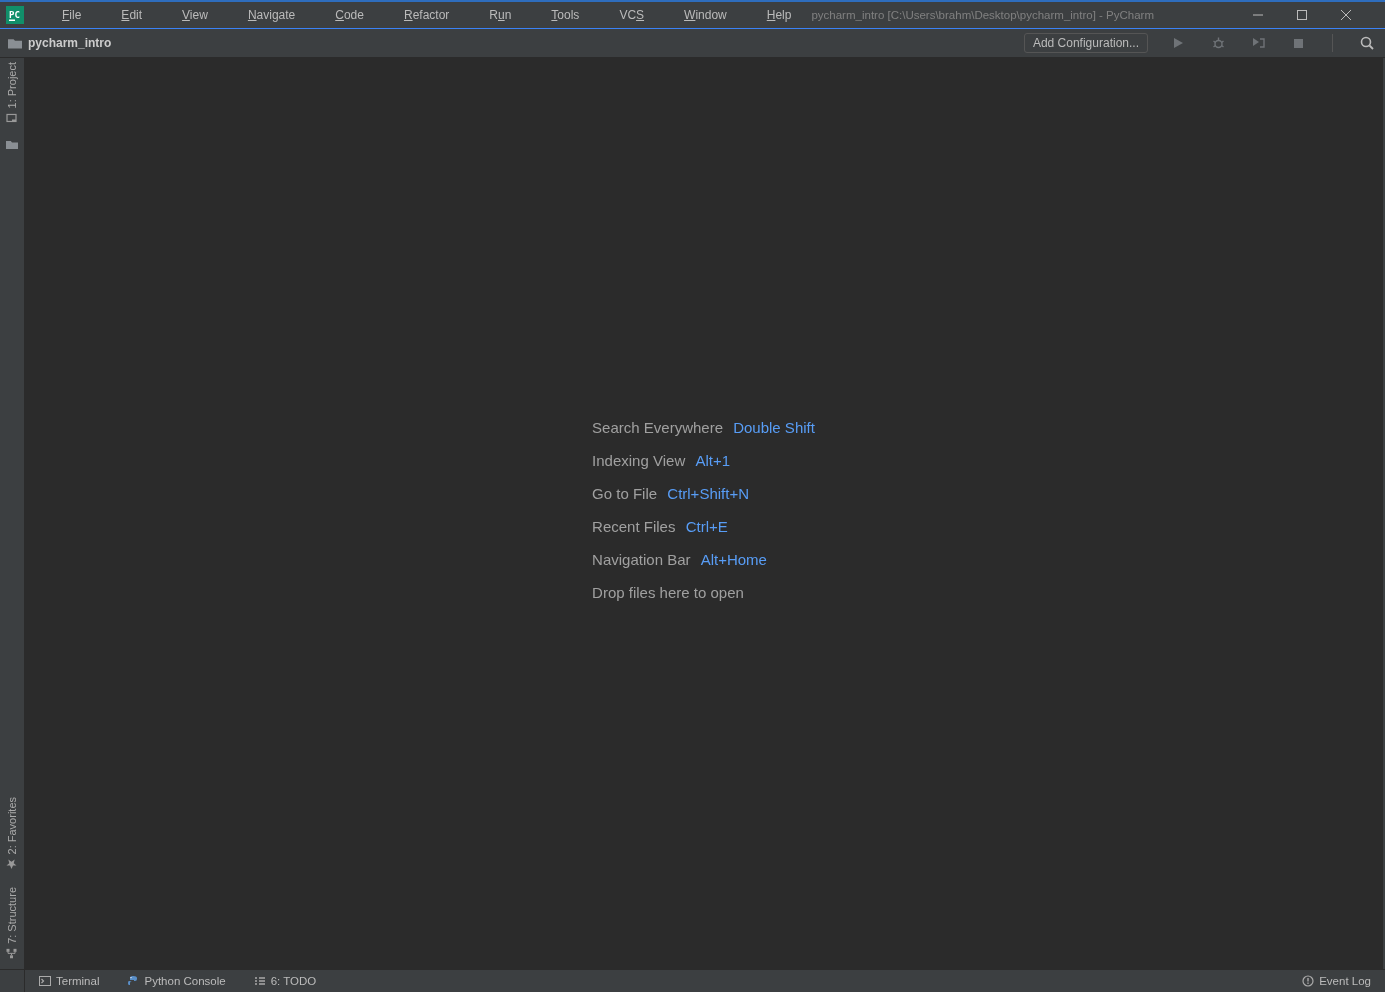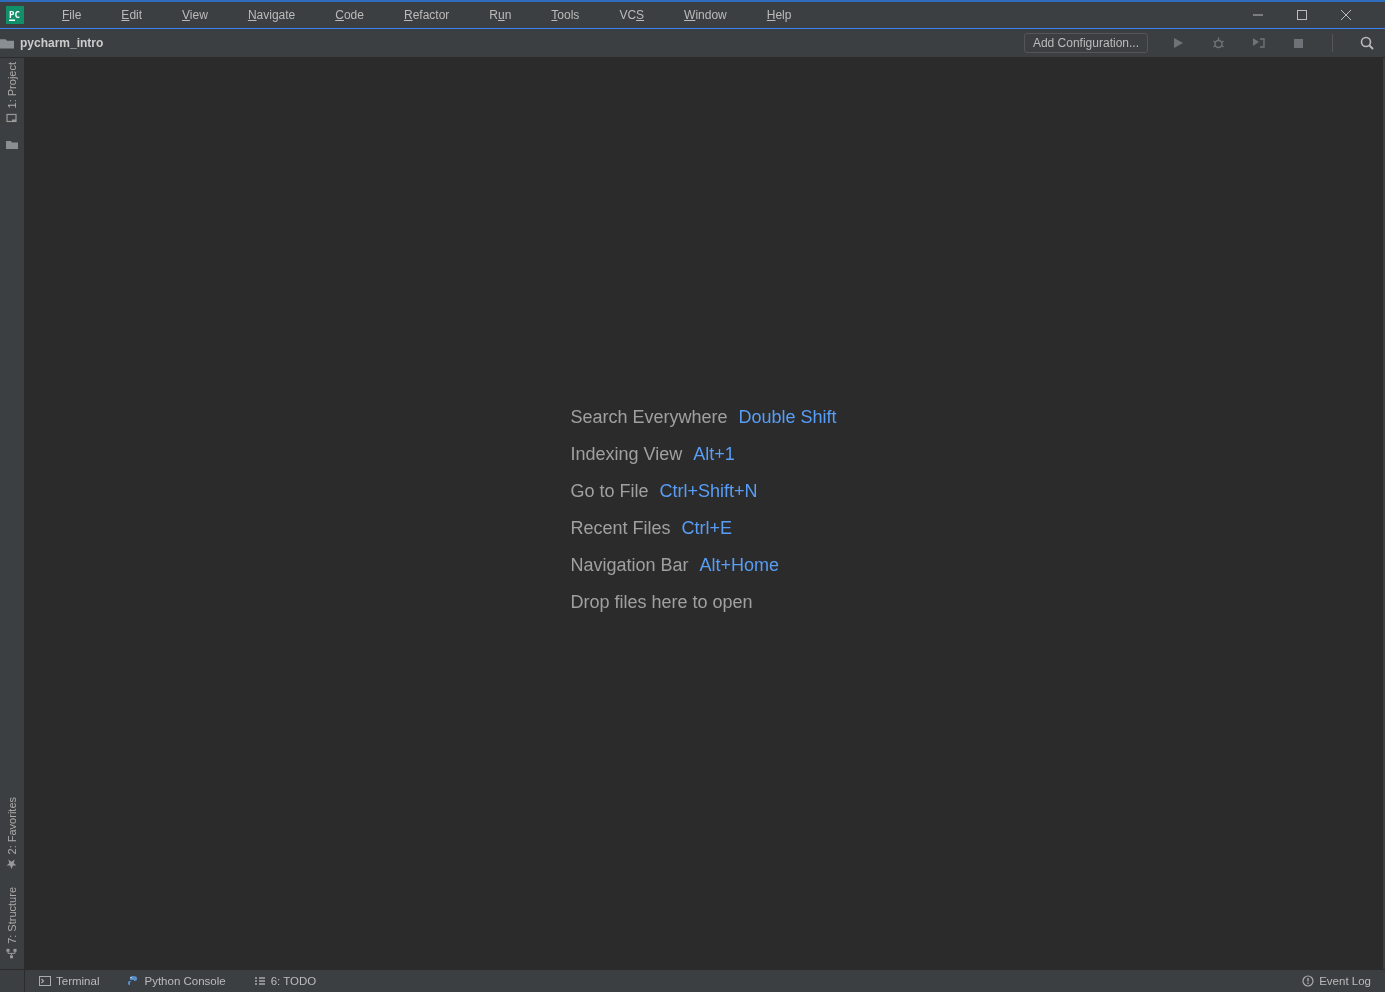--- a/index.html
+++ b/index.html
@@ -67,20 +67,21 @@
   .toolbar {
     display: flex;
     align-items: center;
     background: #3c3f41;
     height: 28px;
     border-bottom: 1px solid #2b2b2b;
   }
   .breadcrumb {
     display: flex;
     align-items: center;
+    padding-left: 8px;
     gap: 6px;
   }
   .folder-icon {
     width: 14px; height: 11px;
     background: #8a8f94;
     clip-path: polygon(0 15%, 40% 15%, 50% 30%, 100% 30%, 100% 100%, 0 100%);
   }
   .breadcrumb-label { font-weight: bold; color: #ccc; }
   .toolbar-right {
     margin-left: auto;
@@ -149,21 +150,21 @@
   .editor-area {
     flex: 1;
     background: #2b2b2b;
     position: relative;
     display: flex;
     align-items: center;
     justify-content: center;
   }
   .tips {
     text-align: left;
-    font-size: 18px;
+    font-size: 15px;
     color: #a0a0a0;
   }
   .tips .row { margin: 8px 0 16px 0; }
   .tips .shortcut {
     color: #589df6;
     margin-left: 6px;
   }
   
   .bottom-tabs {
     display: flex;
@@ -248,20 +249,21 @@
     <span class="menu-item"><span class="ul">E</span>dit</span>
     <span class="menu-item"><span class="ul">V</span>iew</span>
     <span class="menu-item"><span class="ul">N</span>avigate</span>
     <span class="menu-item"><span class="ul">C</span>ode</span>
     <span class="menu-item"><span class="ul">R</span>efactor</span>
     <span class="menu-item">R<span class="ul">u</span>n</span>
     <span class="menu-item"><span class="ul">T</span>ools</span>
     <span class="menu-item">VC<span class="ul">S</span></span>
     <span class="menu-item"><span class="ul">W</span>indow</span>
     <span class="menu-item"><span class="ul">H</span>elp</span>
+    <span class="window-title">pycharm_intro [C:\Users\brahm\Desktop\pycharm_intro] - PyCharm</span>
     <div class="win-controls">
       <div class="win-btn">
         <svg width="10" height="10">
             <line x1="0" y1="5" x2="10" y2="5" stroke="#bbb" stroke-width="1"></line>
           </svg>
       </div>
       <div class="win-btn">
         <svg width="10" height="10">
             <rect x="0.5" y="0.5" width="9" height="9" fill="none" stroke="#bbb" stroke-width="1"></rect>
           </svg>

